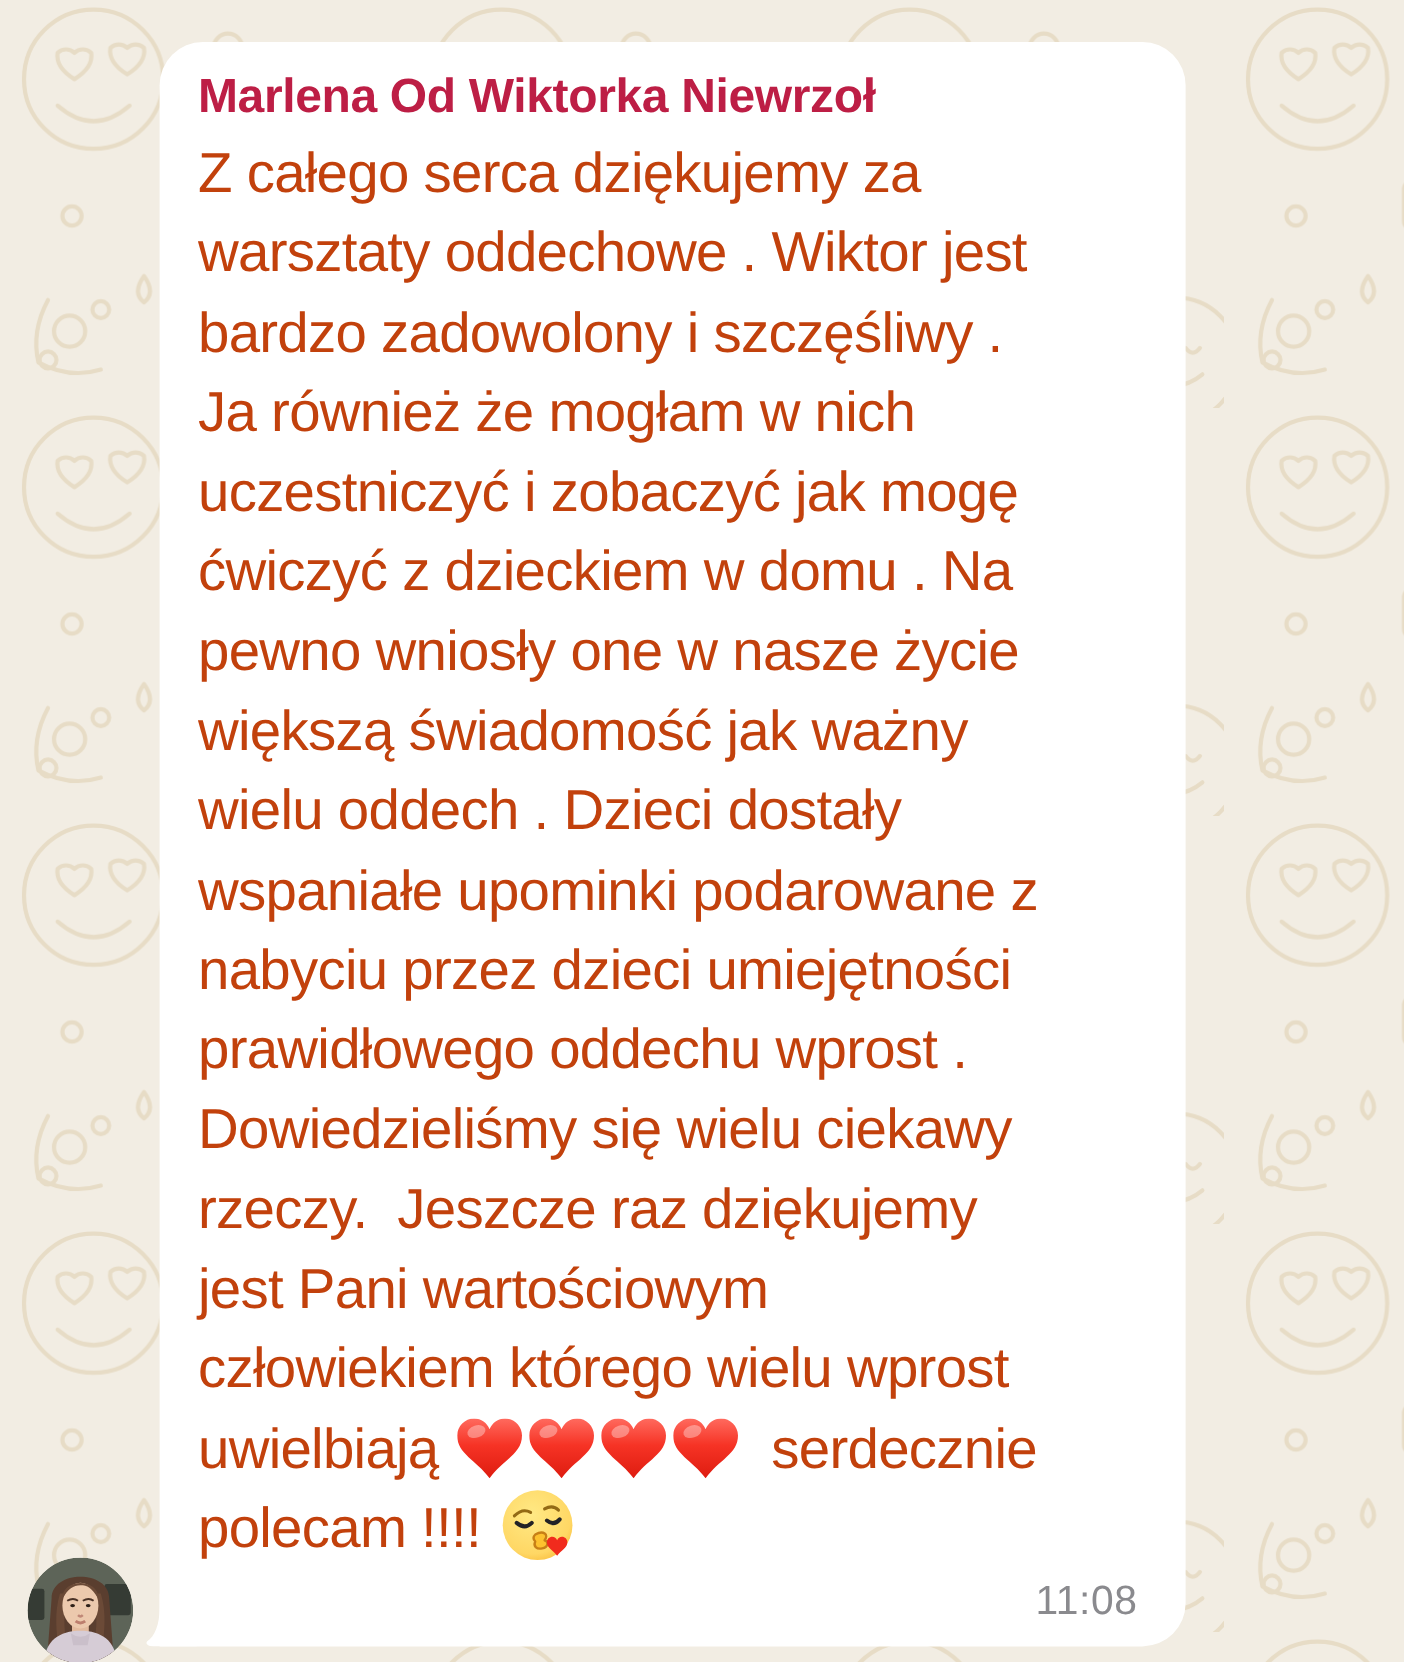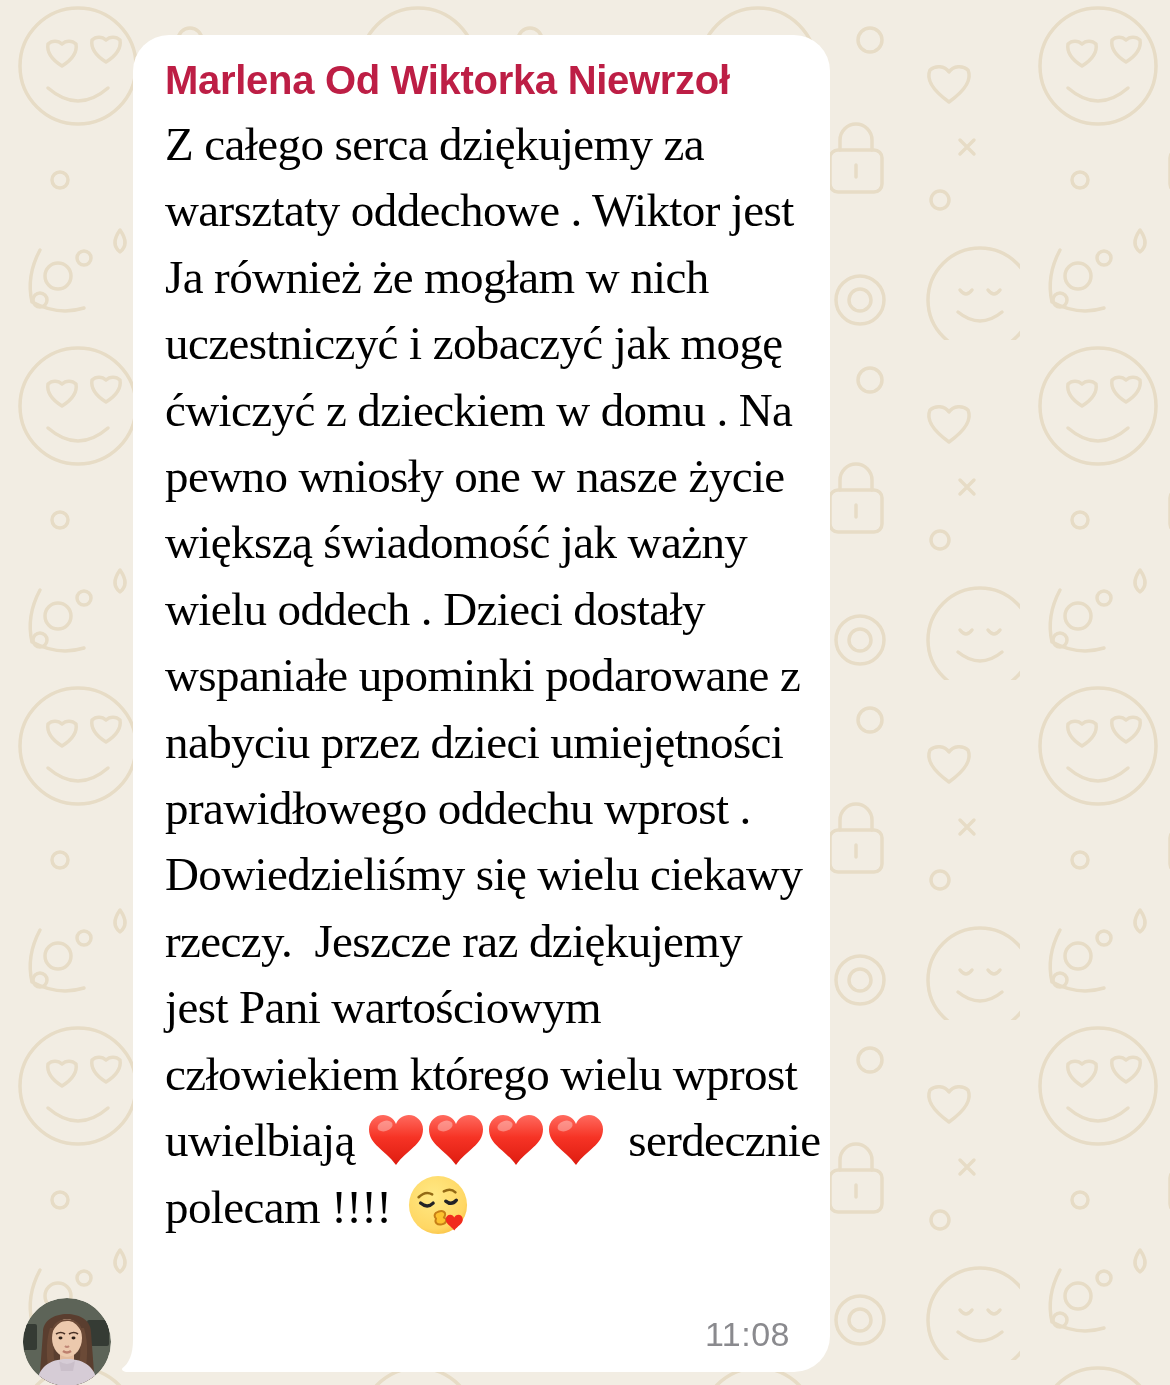--- a/index.html
+++ b/index.html
@@ -1,33 +1,32 @@
 <!DOCTYPE html>
 <html><head>
 <meta charset="utf-8">
 <style>
   html,body{margin:0;padding:0;}
   body{width:1170px;height:1385px;overflow:hidden;font-family:"Liberation Sans","DejaVu Sans",sans-serif;}
   .screen{position:relative;width:1170px;height:1385px;overflow:hidden;background:#f2ede3;}
   .bg{position:absolute;left:0;top:0;width:1170px;height:1385px;}
   .bubble{
-    position:absolute;left:133px;top:35px;width:697px;height:1337px;
+    position:absolute;left:133px;top:35px;width:855px;height:1337px;
     background:#ffffff;border-radius:36px 36px 36px 0;
     box-sizing:border-box;padding:18px 43px 0 32px;
   }
   .tail{position:absolute;left:-13px;bottom:0;width:44px;height:44px;}
   .sender{
     font-size:40px;line-height:54px;font-weight:700;letter-spacing:-0.3px;
     margin-bottom:4px;white-space:pre;
   }
   .lines{position:relative;}
   .msg-line{
-    font-size:47px;line-height:66.4px;letter-spacing:-0.6px;color:#000000;
+    font-size:47px;line-height:66.4px;letter-spacing:-0.6px;color:#c2410c;
     white-space:pre;
-    font-family:Liberation Serif, serif;
   }
   .emoji{display:inline-block;vertical-align:-9px;margin:0 3px;}
   .emoji.kiss{vertical-align:-13px;margin:0 4px;}
   .time{
     position:absolute;right:40px;bottom:18px;
     font-size:34px;color:#8a8a8e;letter-spacing:0.5px;
   }
   .avatar{
     position:absolute;left:23px;top:1298px;width:88px;height:88px;
     border-radius:50%;overflow:hidden;
@@ -110,20 +109,21 @@
   </div>
 
   <div class="bubble">
     <svg class="tail" viewBox="0 0 44 44" xmlns="http://www.w3.org/2000/svg">
       <path d="M44 0 L44 44 L8 44 C3.5 44 1 42 2.5 40 C9 35.5 13 26 13 12 L13 0 Z" fill="#ffffff"></path>
     </svg>
     <div class="sender" style="color: rgb(189, 30, 69);">Marlena Od Wiktorka Niewrzoł</div>
     <div class="lines">
         <div class="msg-line">Z całego serca dziękujemy za</div>
         <div class="msg-line">warsztaty oddechowe . Wiktor jest</div>
+        <div class="msg-line">bardzo zadowolony i szczęśliwy .</div>
         <div class="msg-line">Ja również że mogłam w nich</div>
         <div class="msg-line">uczestniczyć i zobaczyć jak mogę</div>
         <div class="msg-line">ćwiczyć z dzieckiem w domu . Na</div>
         <div class="msg-line">pewno wniosły one w nasze życie</div>
         <div class="msg-line">większą świadomość jak ważny</div>
         <div class="msg-line">wielu oddech . Dzieci dostały</div>
         <div class="msg-line">wspaniałe upominki podarowane z</div>
         <div class="msg-line">nabyciu przez dzieci umiejętności</div>
         <div class="msg-line">prawidłowego oddechu wprost .</div>
         <div class="msg-line">Dowiedzieliśmy się wielu ciekawy</div>

